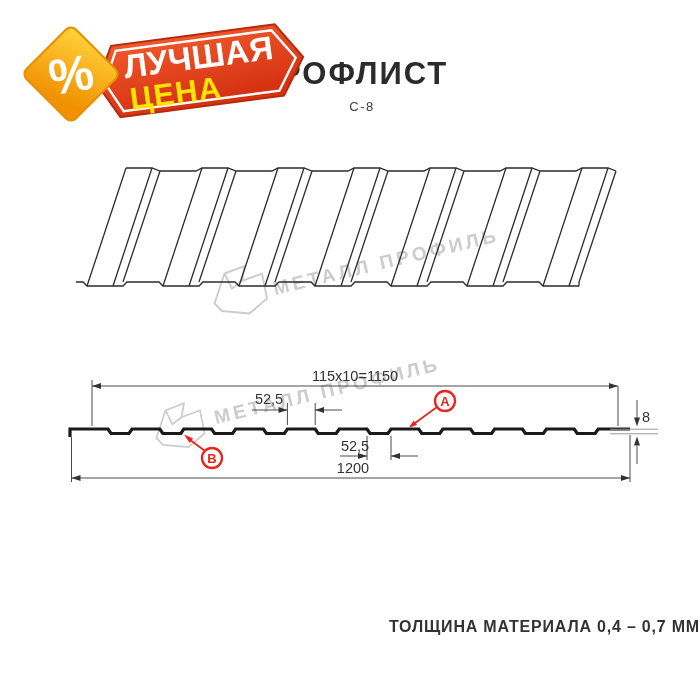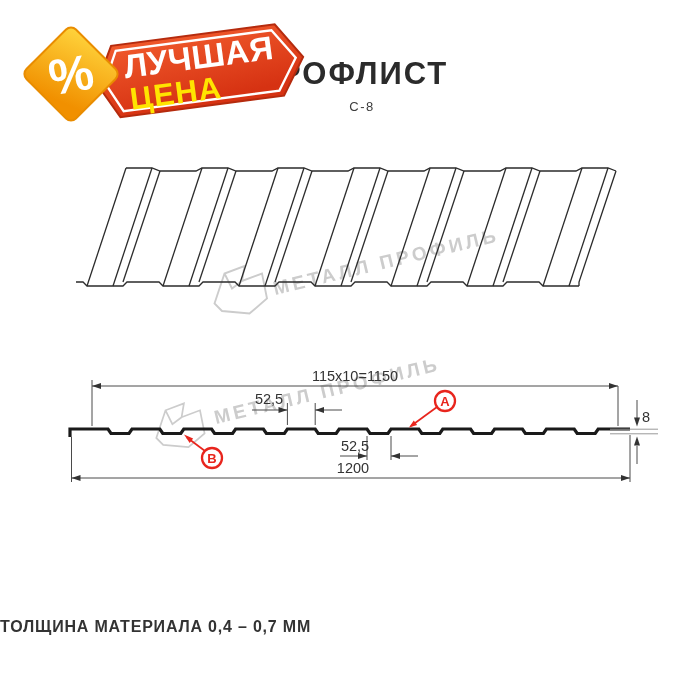--- a/index.html
+++ b/index.html
@@ -6,21 +6,21 @@
   .stage{position:relative;width:700px;height:700px;background:#ffffff;overflow:hidden;
          font-family:"Liberation Sans", sans-serif;}
   .title-block{position:absolute;left:0;top:56px;width:700px;text-align:center;z-index:1;}
   .page-title{font-size:31px;font-weight:700;letter-spacing:2px;color:#2b2b2b;
               transform:translateX(2px);}
   .page-subtitle{margin-top:7px;font-size:13px;font-weight:500;letter-spacing:1.5px;color:#3c3c3c;
               transform:translateX(12px);}
   .badge-svg{position:absolute;left:8px;top:8px;z-index:3;}
   .profile3d-svg{position:absolute;left:60px;top:145px;}
   .cross-svg{position:absolute;left:40px;top:360px;}
-  .footer-note{position:absolute;left:0;top:618px;width:700px;text-align:left;
+  .footer-note{position:absolute;left:0;top:618px;width:700px;text-align:right;
                font-size:16px;font-weight:700;letter-spacing:0.8px;color:#333333;}
   svg text{font-family:"Liberation Sans", sans-serif;}
   .dim-text{font-size:14.5px;fill:#333333;}
   .callout-text{font-size:13px;font-weight:700;fill:#e8251d;}
   .wm-text{font-size:19px;font-weight:700;fill:#cccccc;letter-spacing:3.5px;}
   .thin{stroke:#4a4a4a;stroke-width:1;fill:none;}
   .gray{stroke:#999999;stroke-width:1;fill:none;}
   .red-ln{stroke:#e8251d;stroke-width:1.7;fill:none;}
   .draw-ln{stroke:#2b2b2b;stroke-width:1.3;fill:none;}
 </style>

